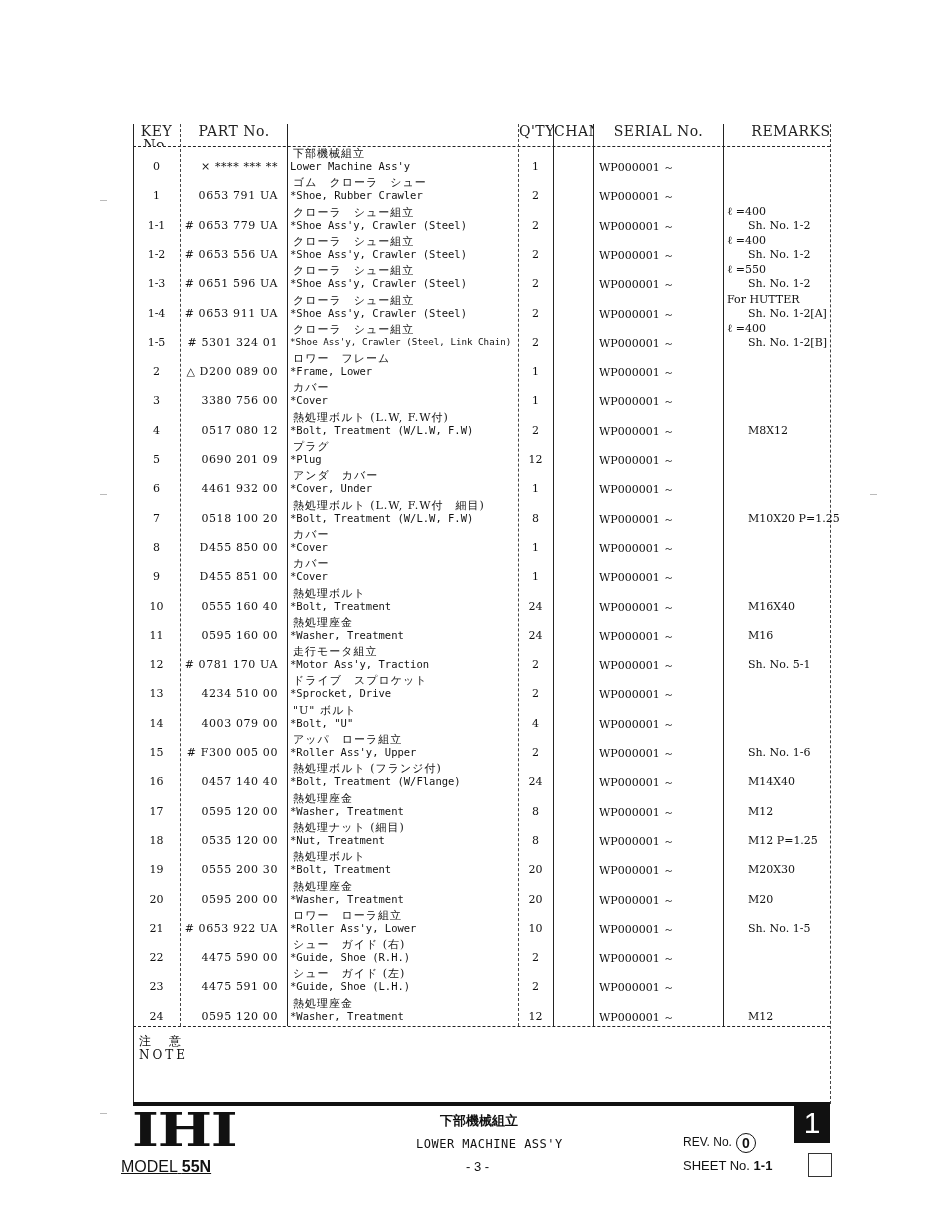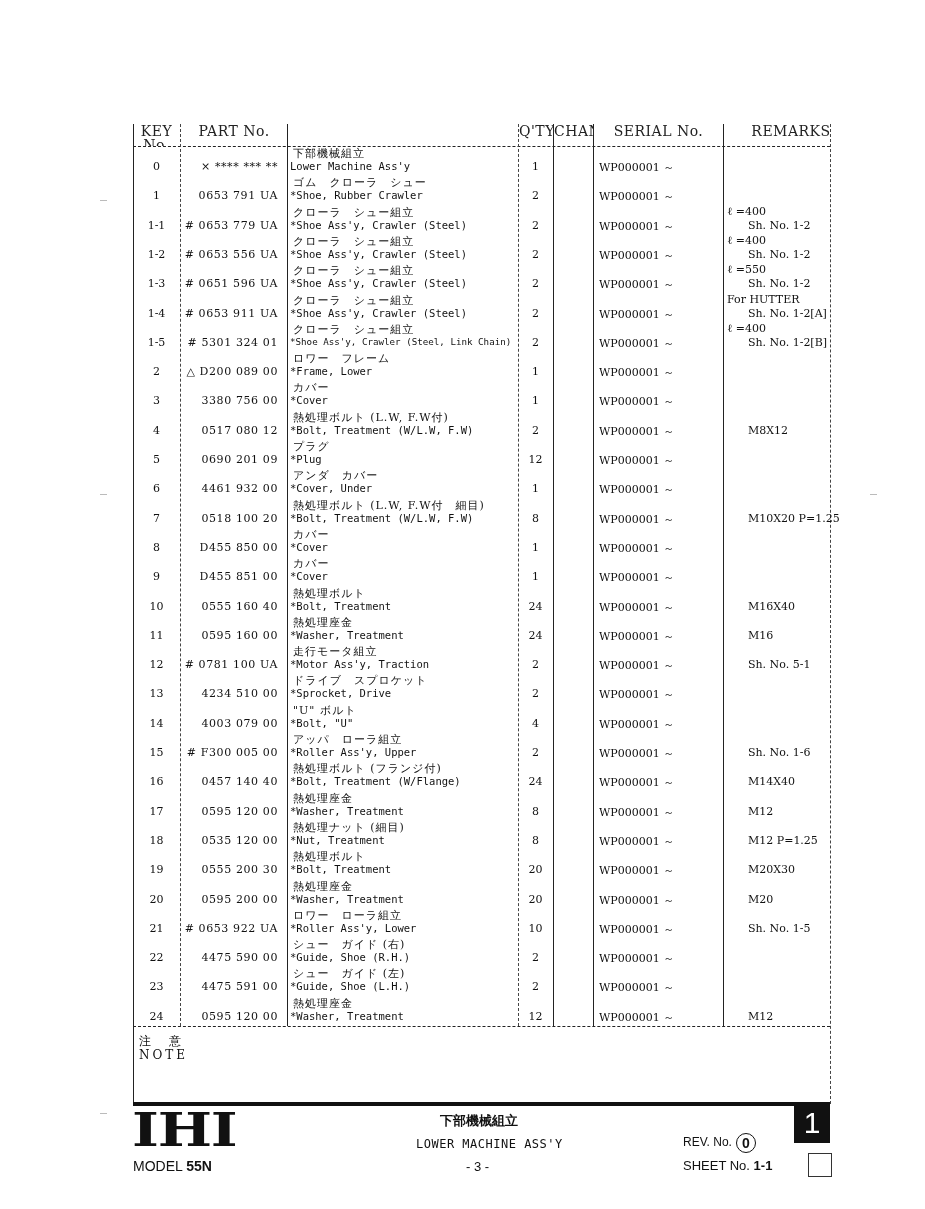--- a/index.html
+++ b/index.html
@@ -19,21 +19,21 @@
   .en { left:157px; top:16px; font-family:"DejaVu Sans Mono","Liberation Mono",monospace; font-size:10.5px; }
   .en.small { font-size:9.2px; }
   .qty { left:385px; width:35px; text-align:center; top:16px; }
   .serial { left:466px; top:16px; }
   .rem1 { left:594px; top:2px; }
   .rem2 { left:594px; top:16px;margin-left:21px; }
   .note { position:absolute; left:6px; top:910px; font-size:12px; line-height:14px; letter-spacing:3px; }
   .botbar { position:absolute; left:0; top:978px; width:697px; height:4px; background:#111; }
   .logo { position:absolute; left:132px; top:1107px; font-family:"DejaVu Serif",serif;
           font-weight:900; font-size:46px; letter-spacing:-1px; transform:scaleX(1.25); transform-origin:left; line-height:46px; }
-  .model { position:absolute; left:133px; top:1158px; font-family:"Liberation Sans",sans-serif; font-size:14px; }
+  .model { position:absolute; left:121px; top:1158px; font-family:"Liberation Sans",sans-serif; font-size:16px;text-decoration:underline; }
   .model b { font-weight:bold; }
   .ttl-jp { position:absolute; left:440px; top:1112px; font-size:13px; font-weight:bold; font-family:"DejaVu Sans",sans-serif; }
   .ttl-en { position:absolute; left:416px; top:1137px; font-size:12px; font-family:"DejaVu Sans Mono",monospace; letter-spacing:0.5px; }
   .pg { position:absolute; left:466px; top:1159px; font-size:13px; font-family:"Liberation Sans",sans-serif; }
   .rev { position:absolute; left:683px; top:1133px; font-size:12px; font-family:"Liberation Sans",sans-serif; }
   .revcirc { display:inline-block; width:18px; height:18px; border:1.5px solid #111; border-radius:50%;
              text-align:center; line-height:18px; font-size:14px; font-weight:bold; margin-left:4px; vertical-align:middle; }
   .sheetno { position:absolute; left:683px; top:1158px; font-size:13px; font-family:"Liberation Sans",sans-serif; }
   .sheetno b { font-weight:bold; }
   .blk { position:absolute; left:794px; top:1103px; width:36px; height:40px; background:#111; color:#fff;
@@ -231,21 +231,21 @@
         <div class="cell part">0595 160 00</div>
         <div class="cell jp">熱処理座金</div>
         <div class="cell en">*Washer, Treatment</div>
         <div class="cell qty">24</div>
         <div class="cell serial">WP000001 ～</div>
         <div class="cell rem1"></div>
         <div class="cell rem2">M16</div>
       </div>
       <div class="row" style="top: 518.1px;">
         <div class="cell key">12</div>
-        <div class="cell part"># 0781 100 UA</div>
+        <div class="cell part"># 0781 170 UA</div>
         <div class="cell jp">走行モータ組立</div>
         <div class="cell en">*Motor Ass'y, Traction</div>
         <div class="cell qty">2</div>
         <div class="cell serial">WP000001 ～</div>
         <div class="cell rem1"></div>
         <div class="cell rem2">Sh. No. 5-1</div>
       </div>
       <div class="row" style="top: 547.4px;">
         <div class="cell key">13</div>
         <div class="cell part">4234 510 00</div>

